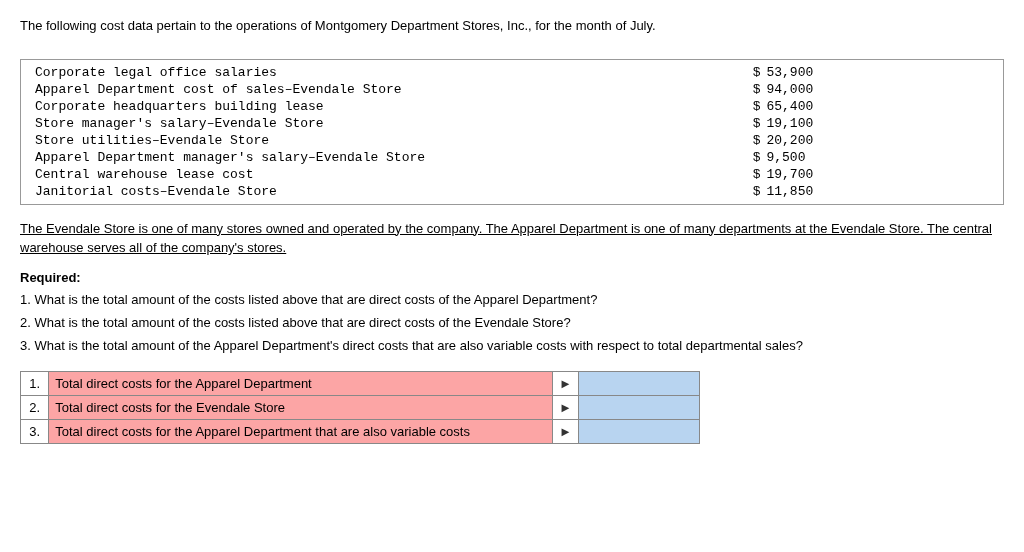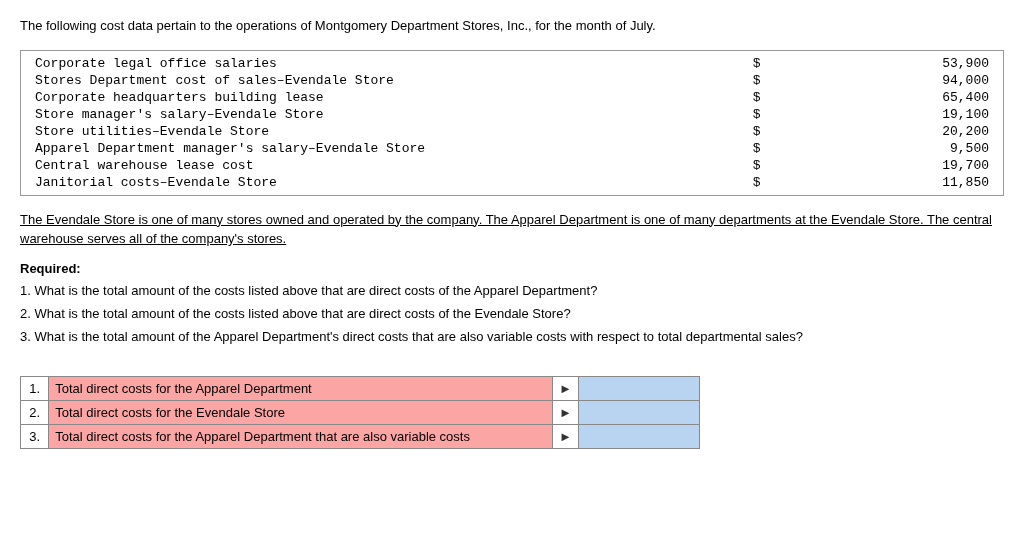--- a/index.html
+++ b/index.html
@@ -10,21 +10,21 @@
     body {
       font-family: Arial, sans-serif;
       font-size: 13px;
       background: #fff;
       color: #000;
       padding: 16px 20px;
       width: 1024px;
       min-height: 552px;
     }
     .intro-text {
-      margin-bottom: 14px;
+      margin-bottom: 23px;
       line-height: 1.5;
     }
     .cost-table-wrapper {
       border: 1px solid #999;
       margin-bottom: 14px;
       padding: 4px 10px;
     }
     .cost-table {
       width: 100%;
       border-collapse: collapse;
@@ -37,30 +37,30 @@
       white-space: nowrap;
     }
     .cost-table .label-col {
       width: 70%;
     }
     .cost-table .dollar-col {
       text-align: right;
       padding-right: 2px;
     }
     .cost-table .amount-col {
-      text-align: right;
+      text-align: left;
       padding-right: 4px;
     }
     .description-text {
       margin-bottom: 10px;
       line-height: 1.5;
       text-decoration: underline;
     }
     .required-section {
-      margin-bottom: 28px;
+      margin-bottom: 14px;
       line-height: 1.6;
     }
     .required-section p {
       margin-bottom: 2px;
     }
     .required-bold {
       font-weight: bold;
     }
     .answer-table {
       border-collapse: collapse;
@@ -108,21 +108,21 @@
 
 <div class="cost-table-wrapper">
   <table class="cost-table">
     <tbody id="cost-table-body">
     <tr>
       <td class="label-col">Corporate legal office salaries</td>
       <td class="dollar-col">$</td>
       <td class="amount-col">53,900</td>
     </tr>
         <tr>
-      <td class="label-col">Stores Department cost of sales–Evendale Store</td>
+      <td class="label-col">Apparel Department cost of sales–Evendale Store</td>
       <td class="dollar-col">$</td>
       <td class="amount-col">94,000</td>
     </tr>
         <tr>
       <td class="label-col">Corporate headquarters building lease</td>
       <td class="dollar-col">$</td>
       <td class="amount-col">65,400</td>
     </tr>
         <tr>
       <td class="label-col">Store manager's salary–Evendale Store</td>

